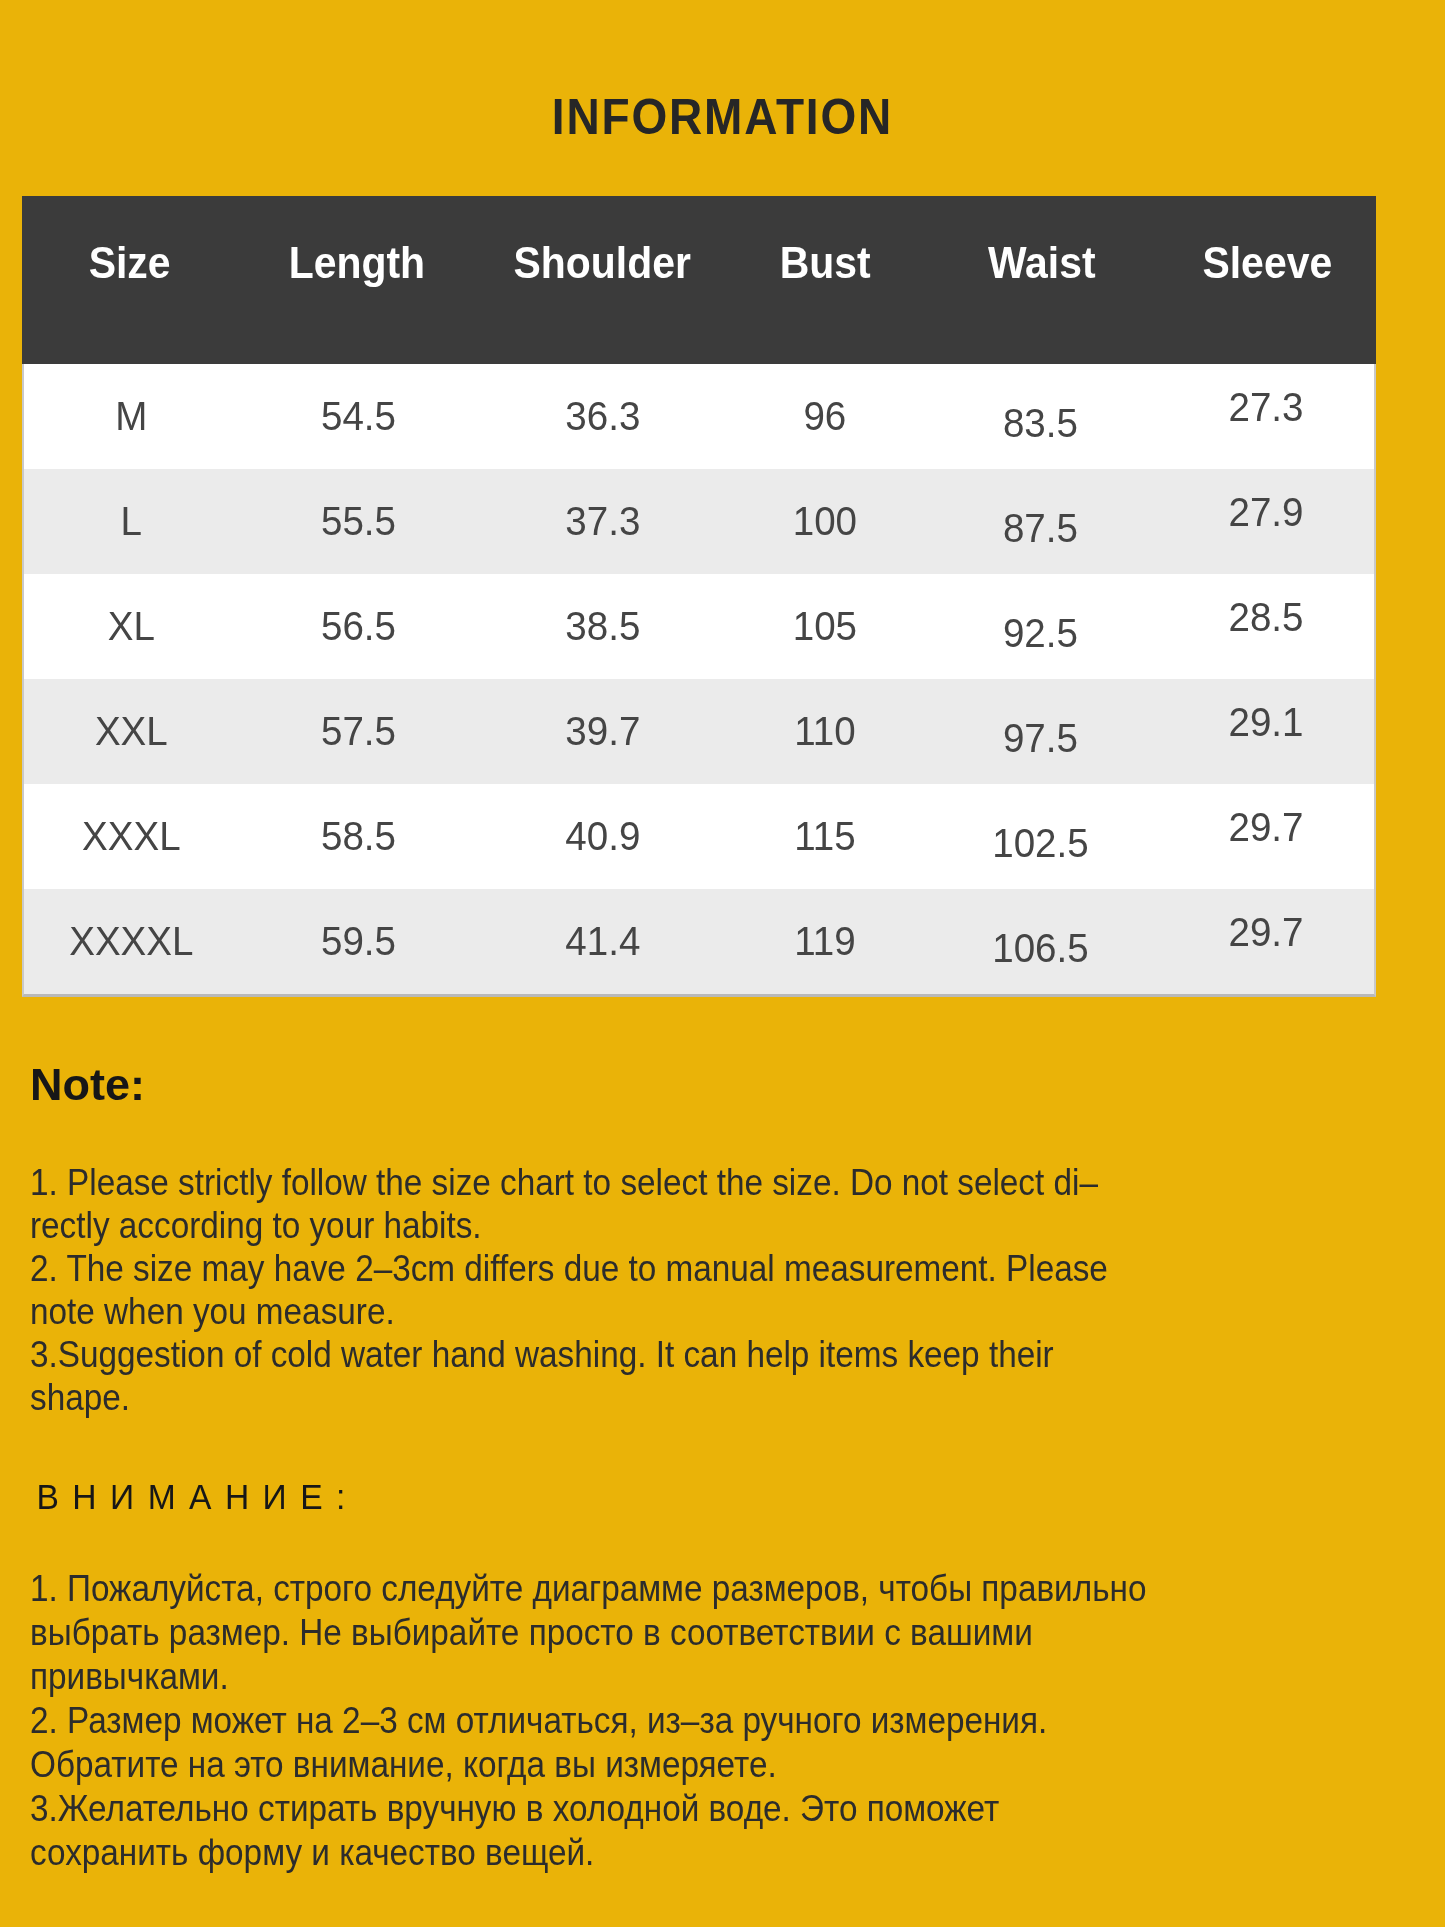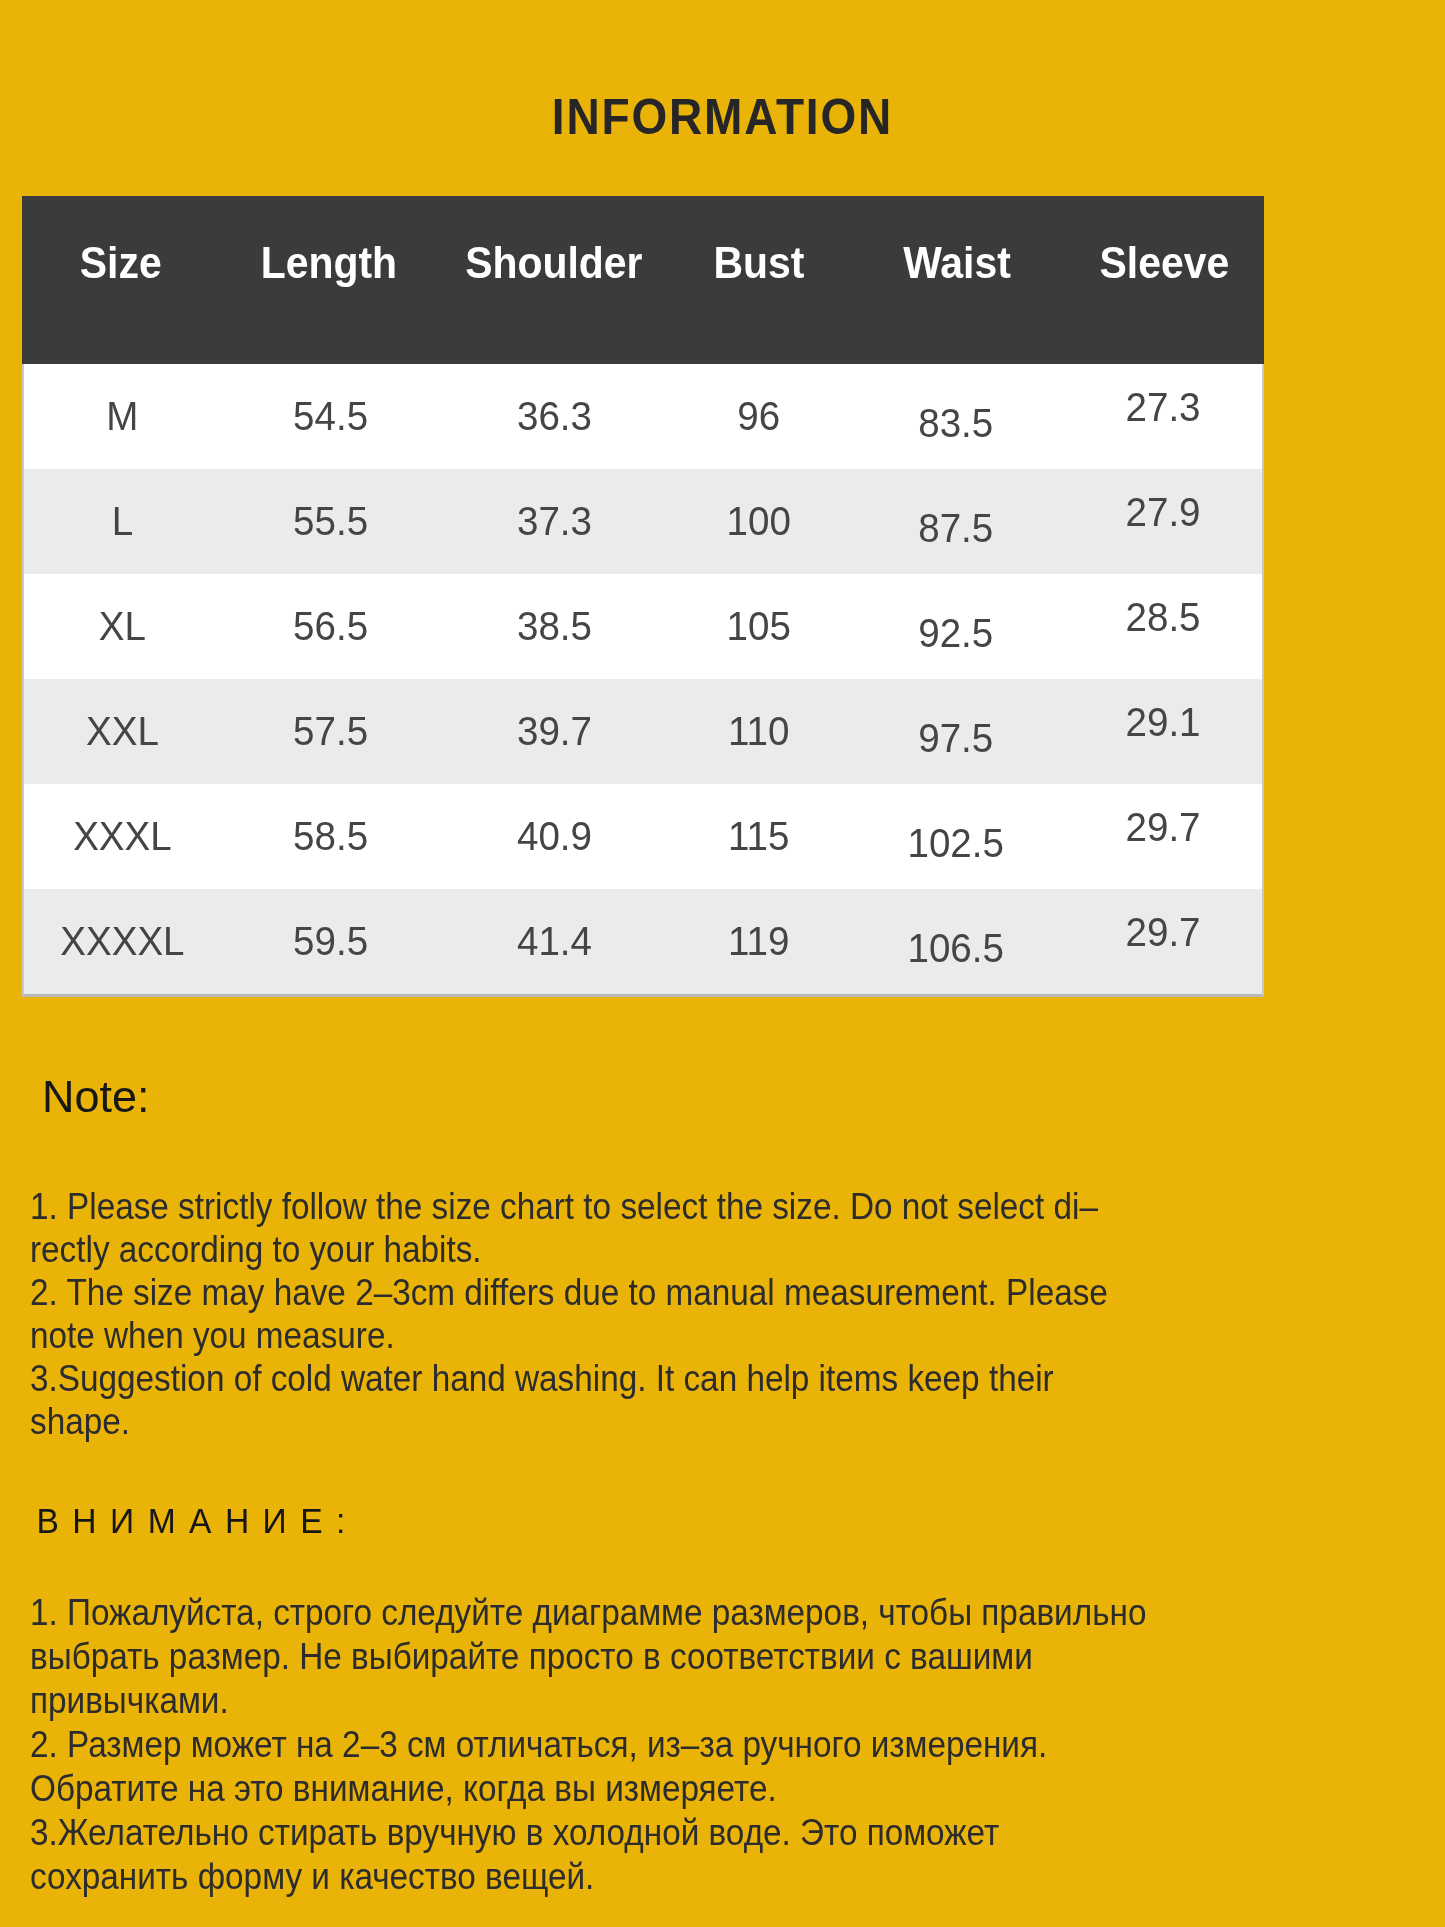--- a/index.html
+++ b/index.html
@@ -18,21 +18,21 @@
     text-align: center;
     font-size: 50px;
     font-weight: 700;
     letter-spacing: 2px;
     color: #262626;
     transform: scaleX(0.92);
   }
   
   .size-table {
     margin: 50px 22px 0 22px;   
-    width: 1242px;
+    width: 1354px;
   }
   .thead {
     background: #3b3b3b;
     color: #ffffff;
     height: 168px;
   }
   .hrow { display: grid; grid-template-columns: 15.9% 17.7% 18.5% 14.5% 17.4% 16%; }
   .hrow.en { height: 92px; align-items: end; }
   .hrow.en .cell {
     font-size: 44px;
@@ -66,24 +66,24 @@
     font-weight: 300;
     color: #454545;
     transform: scaleX(0.94);
     position: relative;
   }
   
   .trow .cell:nth-child(5) { top: 7px; }
   .trow .cell:nth-child(6) { top: -9px; }
   
   .note-heading {
-    margin: 12px;
+    margin: 0;
     padding: 62px 0 0 30px;
     font-size: 45px;
-    font-weight: 400;
+    font-weight: 700;
     color: #171717;
   }
   .text-block { padding: 50px 0 0 30px; }
   .text-line {
     font-size: 37px;
     font-weight: 400;
     color: #2c2c2c;
     line-height: 43px;
     white-space: nowrap;
     transform: scaleX(0.90);

